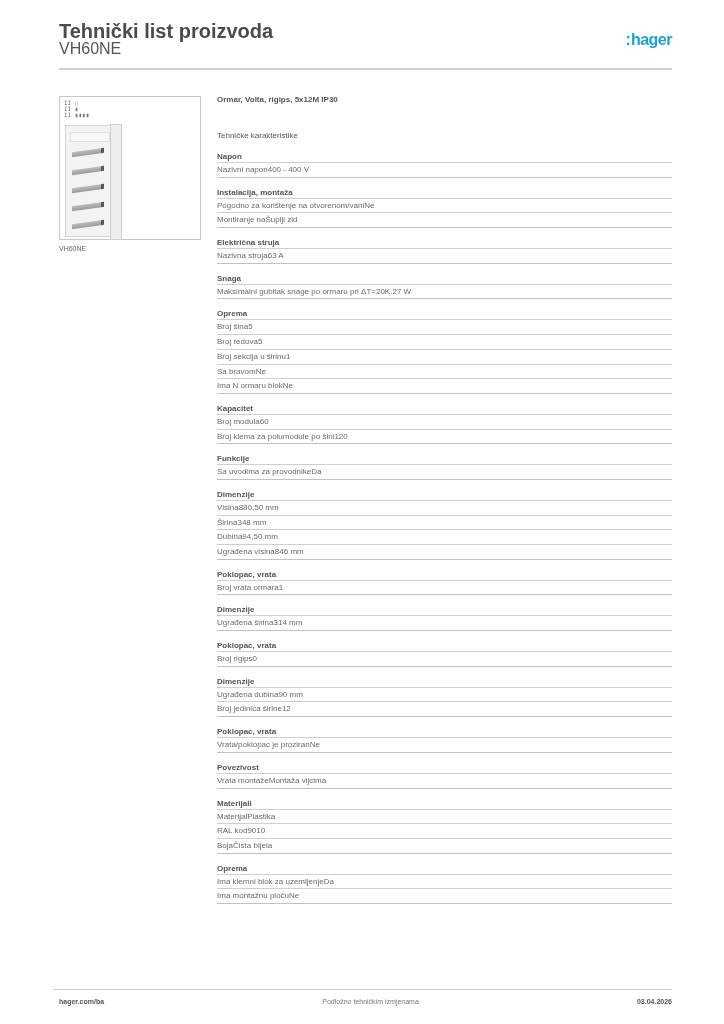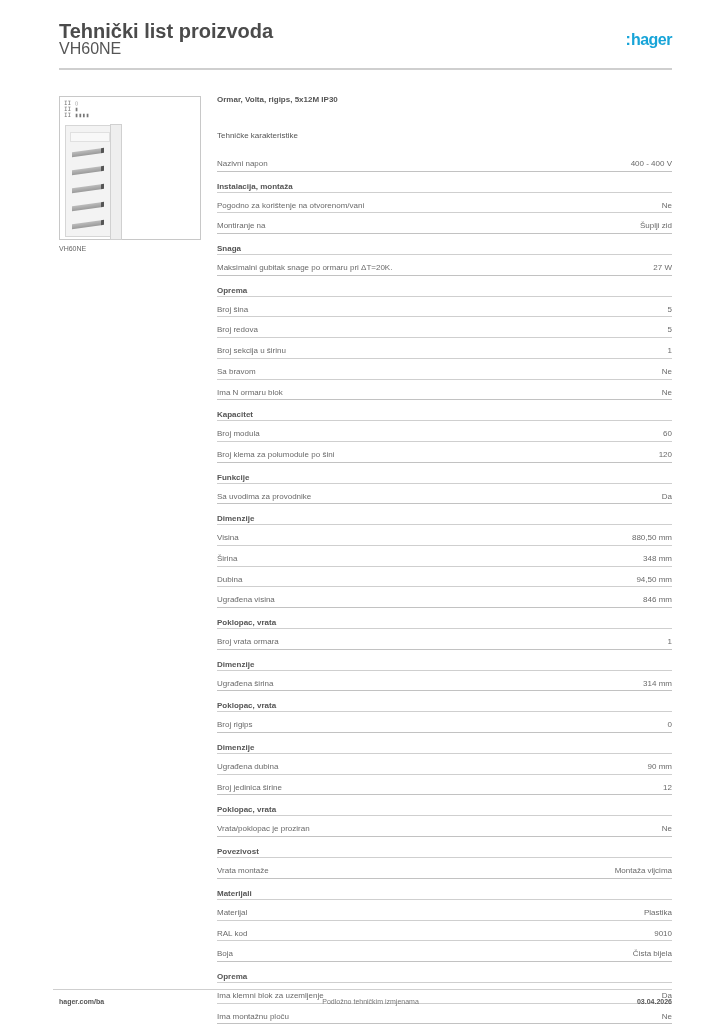--- a/index.html
+++ b/index.html
@@ -21,21 +21,21 @@
     .cab .rail { position: absolute; left: 6px; width: 32px; height: 5px; background: linear-gradient(#bdbdbd, #9a9a9a); border-right: 3px solid #555; transform: skewY(-8deg); }
     .cab .topbar { position: absolute; left: 4px; top: 6px; width: 40px; height: 10px; background: #f8f8f8; border: 1px solid #e0e0e0; }
     .acc { position: absolute; left: 4px; top: 3px; font-size: 6px; line-height: 6px; color: #777; font-family: "DejaVu Sans Mono", monospace; }
 
     .content { position: absolute; left: 217px; top: 94px; width: 455px; }
     .product-desc { font-size: 8px; font-weight: bold; color: #555; height: 36px; line-height: 12px; }
     .section-heading { font-size: 8px; font-weight: normal; color: #555; height: 21px; line-height: 12px; }
 
     .group { margin-bottom: 9px; }
     .group-title { font-size: 8px; font-weight: bold; color: #555; line-height: 11px; height: 12px; border-bottom: 1px solid #cfcfcf; }
-    .row { display: flex; justify-content: space-between; font-size: 8px; color: #6a6a6a; height: 14.7px; line-height: 14px; border-bottom: 1px solid #cfcfcf; margin-top: 6px; }
+    .row { display: flex; justify-content: flex-start; font-size: 8px; color: #6a6a6a; height: 14.7px; line-height: 14px; border-bottom: 1px solid #cfcfcf; }
     .row:last-child { border-bottom: 1.5px solid #c2c2c2; }
     .row .val { text-align: right; }
 
     .footer-rule { position: absolute; left: 53px; top: 989px; width: 619px; height: 1px; background: #cfcfcf; }
     .footer { position: absolute; left: 59px; top: 998px; width: 613px; font-size: 7px; display: flex; justify-content: space-between; }
     .footer .site { font-weight: bold; color: #555; }
     .footer .note { color: #777; }
     .footer .date { font-weight: bold; color: #555; }
   </style>
 </head>
@@ -60,34 +60,42 @@
     <div class="door"></div>
   </div>
 </div>
 <div class="product-caption">VH60NE</div>
 
 <div class="content">
   <div class="product-desc">Ormar, Volta, rigips, 5x12M IP30</div>
   <div class="section-heading">Tehničke karakteristike</div>
   <div id="groups">
       <div class="group">
+        <div class="group-title">Napon</div>
         <div class="row">
           <span>Nazivni napon</span>
           <span class="val">400 - 400 V</span>
         </div>
       </div>
       <div class="group">
         <div class="group-title">Instalacija, montaža</div>
         <div class="row">
           <span>Pogodno za korištenje na otvorenom/vani</span>
           <span class="val">Ne</span>
         </div>
         <div class="row">
           <span>Montiranje na</span>
           <span class="val">Šuplji zid</span>
+        </div>
+      </div>
+      <div class="group">
+        <div class="group-title">Električna struja</div>
+        <div class="row">
+          <span>Nazivna struja</span>
+          <span class="val">63 A</span>
         </div>
       </div>
       <div class="group">
         <div class="group-title">Snaga</div>
         <div class="row">
           <span>Maksimalni gubitak snage po ormaru pri ΔT=20K.</span>
           <span class="val">27 W</span>
         </div>
       </div>
       <div class="group">

